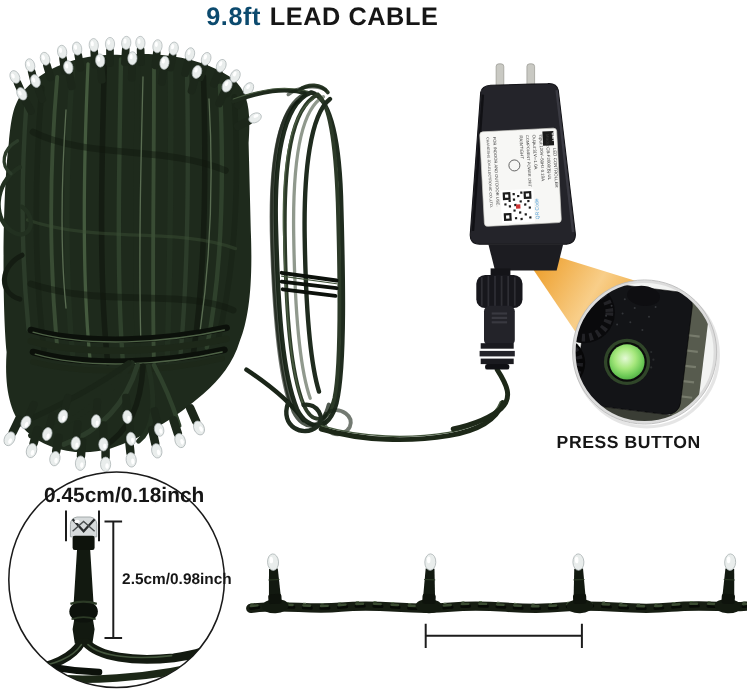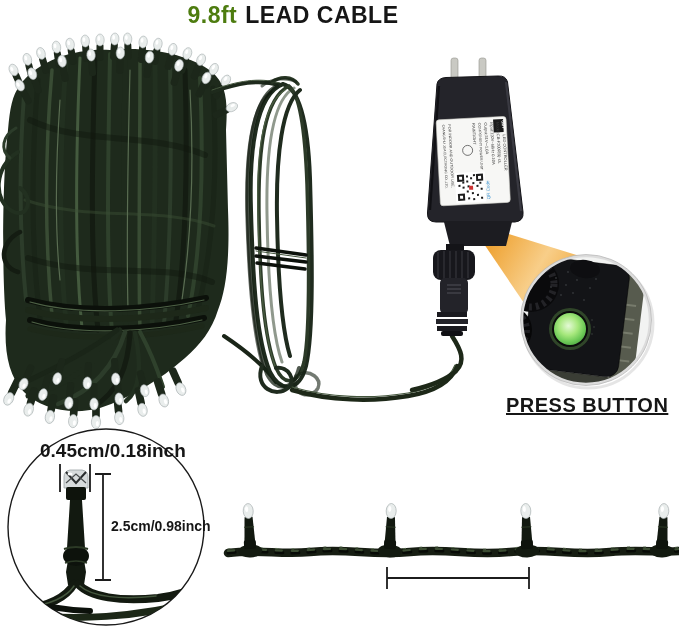--- a/index.html
+++ b/index.html
@@ -1,24 +1,24 @@
 <!DOCTYPE html>
 <html><head>
 <meta charset="utf-8">
 <style>
   html,body{margin:0;padding:0;background:#fff;}
   .stage{position:relative;width:679px;height:630px;background:#ffffff;overflow:hidden;
          font-family:"Liberation Sans",sans-serif;}
   .stage svg{position:absolute;left:0;top:0;}
   .lbl{position:absolute;font-weight:bold;color:#161616;white-space:nowrap;line-height:1.1;}
   .title{left:0;top:3px;width:586px;text-align:center;font-size:23px;letter-spacing:.5px;}
-  .title .orange{color:#4d7c0f;}
+  .title .orange{color:#0c4a6e;}
   .title .rest{margin-left:8px;}
   .callout-mic{left:533px;top:232px;font-size:20px;letter-spacing:.5px;}
-  .callout-press{left:506px;top:394px;font-size:20px;letter-spacing:.5px;text-decoration:underline;}
+  .callout-press{left:506px;top:394px;font-size:16px;letter-spacing:.5px;}
   .dim-width{left:40px;top:441px;width:140px;text-align:center;font-size:19px;}
   .dim-height{left:111px;top:519px;font-size:14px;}
   .dim-spacing{left:368px;top:598px;width:178px;text-align:center;font-size:23px;}
 </style>
 </head>
 <body>
 
 <div class="stage">
 
 <svg width="679" height="630" viewBox="0 0 679 630">

